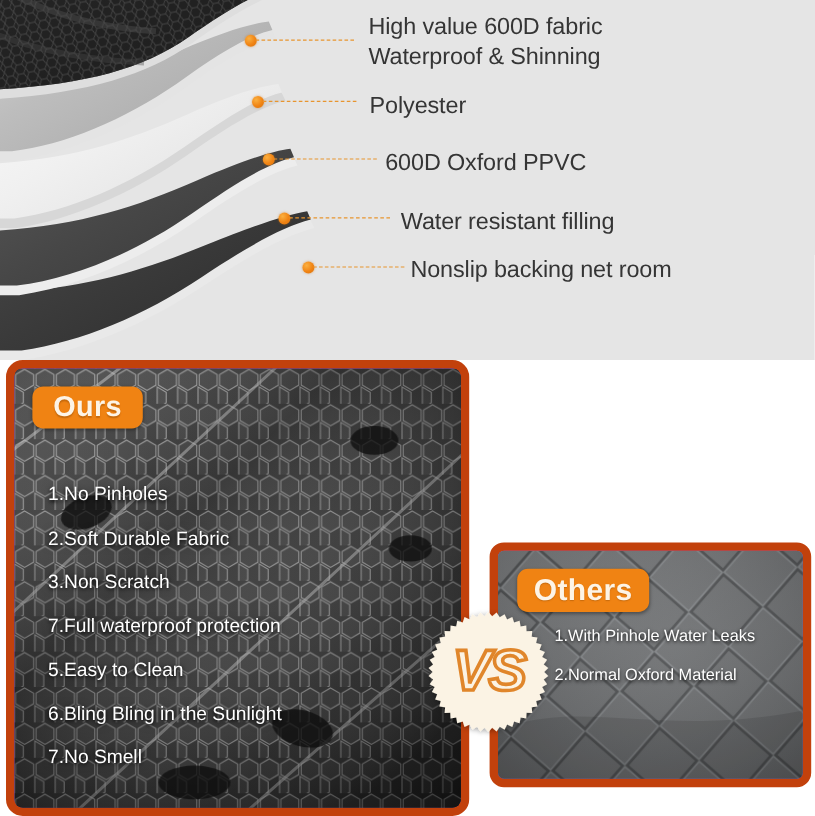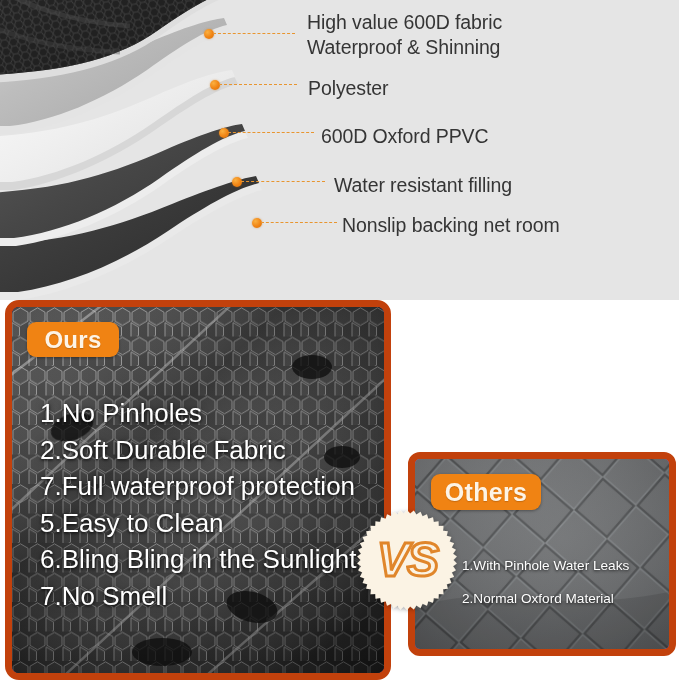--- a/index.html
+++ b/index.html
@@ -78,28 +78,28 @@
 
   .feature-list{
     position:absolute;
     list-style:none;
     color:#ffffff;
   }
   #ours-list{
     left:28px; top:94px; width:348px;
   }
   #ours-list li{
-    font-size:26px;
+    font-size:16px;
     line-height:24px;
     margin-bottom:12.5px;
     white-space:nowrap;
     text-shadow:0 1px 3px rgba(0,0,0,.85), 0 0 7px rgba(0,0,0,.55);
   }
   #others-list{
-    left:47px; top:62px; width:215px;margin-top:36px;
+    left:47px; top:62px; width:215px;
   }
   #others-list li{
     font-size:13.6px;
     line-height:17px;
     margin-bottom:16px;
     white-space:nowrap;
     text-shadow:0 1px 3px rgba(0,0,0,.8);
   }
 
   
@@ -274,20 +274,21 @@
       </svg>
     </div>
 
     <div id="ours-tag" class="tag">
       <span>Ours</span>
     </div>
 
     <ul id="ours-list" class="feature-list">
       <li>1.No Pinholes</li>
       <li>2.Soft Durable Fabric</li>
+      <li>3.Non Scratch</li>
       <li>7.Full waterproof protection</li>
       <li>5.Easy to Clean</li>
       <li>6.Bling Bling in the Sunlight</li>
       <li>7.No Smell</li>
     </ul>
   </div>
 
   <div id="others-panel" class="panel">
     <div class="panel-texture">
       <svg width="268" height="228" viewBox="0 0 268 228" preserveAspectRatio="none" xmlns="http://www.w3.org/2000/svg">

